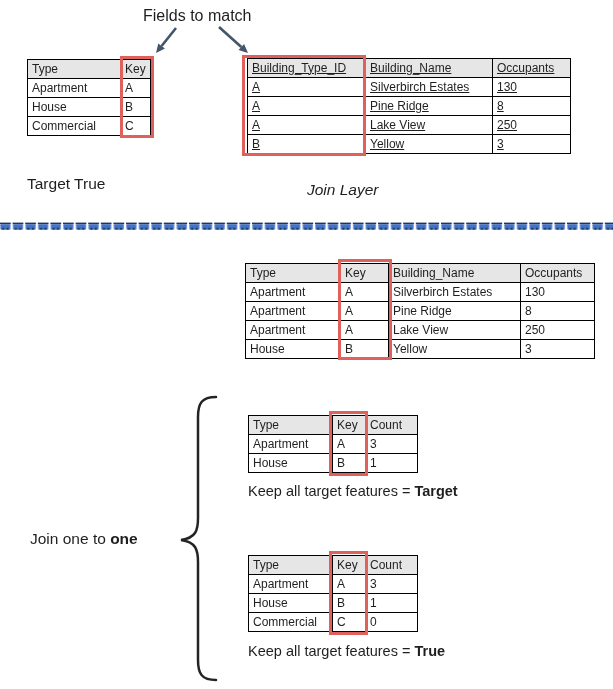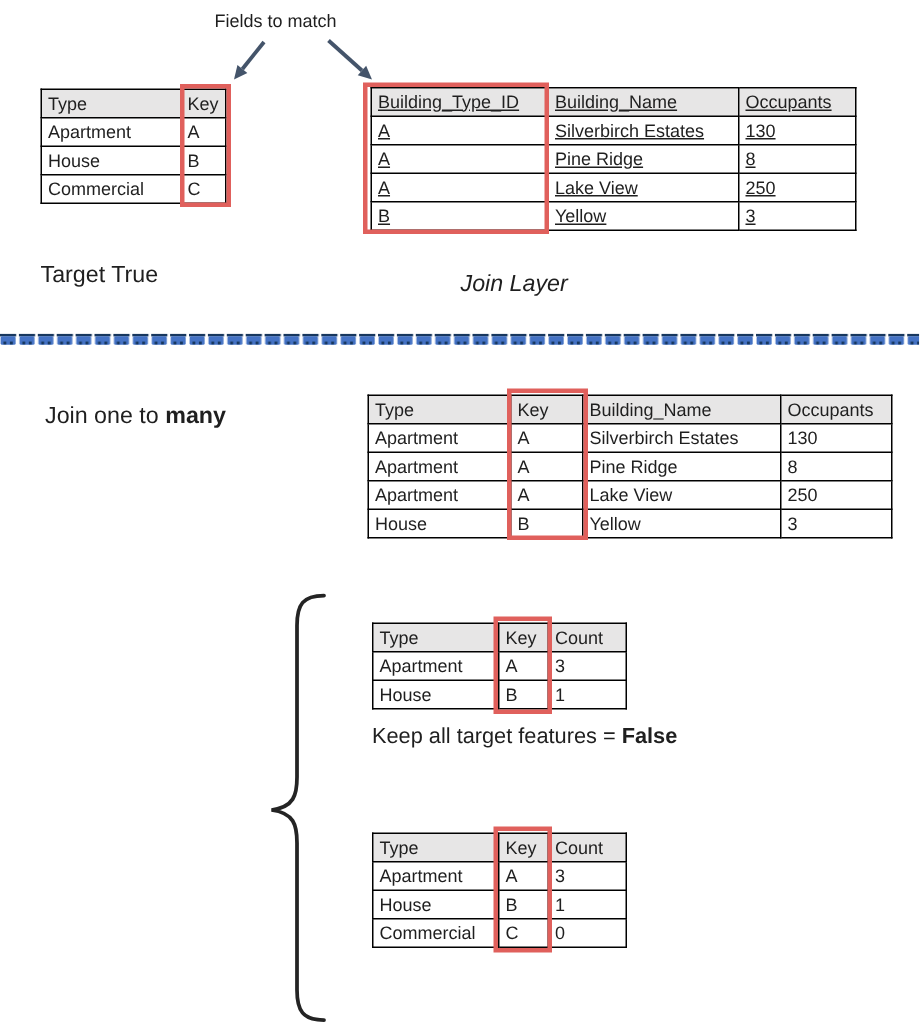--- a/index.html
+++ b/index.html
@@ -9,21 +9,21 @@
     --divider-blue:#4472c4;
     --divider-dark:#17375e;
     --ink:#1f1f1f;
   }
   html,body{margin:0;padding:0;background:#fff;}
   .canvas{
     position:relative;width:613px;height:689px;background:#ffffff;
     font-family:"Liberation Sans",sans-serif;color:var(--ink);overflow:hidden;
   }
   .abs{position:absolute;}
-  .title{font-size:12px;}
+  .title{font-size:16px;}
   .lbl{font-size:15.5px;}
   .cap{font-size:14.5px;}
   .tbl{border-collapse:collapse;table-layout:fixed;}
   .tbl th,.tbl td{
     border:1px solid #000;font-size:12px;font-weight:400;text-align:left;
     padding:0 4px;height:18px;line-height:17px;white-space:nowrap;overflow:hidden;
   }
   .tbl th{background:var(--header-fill);}
   .redbox{position:absolute;border:3px solid var(--red);pointer-events:none;background:transparent;}
   .arrow-stroke{stroke:var(--arrow);stroke-width:2.6;fill:none;}
@@ -125,23 +125,20 @@
       <pattern id="dashp" width="12.6" height="10" patternUnits="userSpaceOnUse">
         <rect class="pdark" fill="#17375e" x="0" y="0.6" width="10.8" height="1.7"></rect>
         <rect class="pblue" fill="#4472c4" x="0.4" y="2.2" width="10" height="5.6" rx="1"></rect>
         <rect class="pdark" fill="#17375e" x="2.3" y="5.7" width="1.9" height="1.9"></rect>
         <rect class="pdark" fill="#17375e" x="6.6" y="5.7" width="1.9" height="1.9"></rect>
       </pattern>
     </defs>
     <rect width="613" height="10" fill="url(#dashp)"></rect>
   </svg>
 
-  <div class="abs lbl" style="left:30px;top:269px;">
-    <span>Join one to </span><b>many</b>
-  </div>
   <table class="abs tbl" style="left:245px;top:263px;">
       <colgroup>
         <col style="width: 95px;">
         <col style="width: 48px;">
         <col style="width: 132px;">
         <col style="width: 74px;">
       </colgroup>
       <thead>
         <tr>
           <th>Type</th>
@@ -176,20 +173,23 @@
           <td>3</td>
         </tr>
       </tbody>
     </table>
   <div class="redbox" style="left:338px;top:259px;width:48px;height:95px;"></div>
 
   <svg class="abs" style="left:170px;top:390px;pointer-events:none;" width="60" height="300">
     <path class="brace-stroke" d="M46,7 C32,7 28,13 28,27 L28,128 C28,140 26,148 11,150 C26,152 28,160 28,172 L28,270 C28,284 32,290 46,290"></path>
   </svg>
 
+  <div class="abs lbl" style="left:30px;top:530px;">
+    <span>Join one to </span><b>one</b>
+  </div>
 
   <table class="abs tbl" style="left:248px;top:415px;">
       <colgroup>
         <col style="width: 84px;">
         <col style="width: 33px;">
         <col style="width: 52px;">
       </colgroup>
       <thead>
         <tr>
           <th>Type</th>
@@ -205,21 +205,21 @@
         </tr>
         <tr>
           <td>House</td>
           <td>B</td>
           <td>1</td>
         </tr>
       </tbody>
     </table>
   <div class="redbox" style="left:329px;top:411px;width:33px;height:59px;"></div>
   <div class="abs cap" style="left:248px;top:483px;">
-    <span>Keep all target features = </span><b>False</b>
+    <span>Keep all target features = </span><b>Target</b>
   </div>
 
   <table class="abs tbl" style="left:248px;top:555px;">
       <colgroup>
         <col style="width: 84px;">
         <col style="width: 33px;">
         <col style="width: 52px;">
       </colgroup>
       <thead>
         <tr>
@@ -240,14 +240,17 @@
           <td>1</td>
         </tr>
         <tr>
           <td>Commercial</td>
           <td>C</td>
           <td>0</td>
         </tr>
       </tbody>
     </table>
   <div class="redbox" style="left:329px;top:551px;width:33px;height:78px;"></div>
+  <div class="abs cap" style="left:248px;top:643px;">
+    <span>Keep all target features = </span><b>True</b>
+  </div>
 
 </div>
 
 </body></html>

